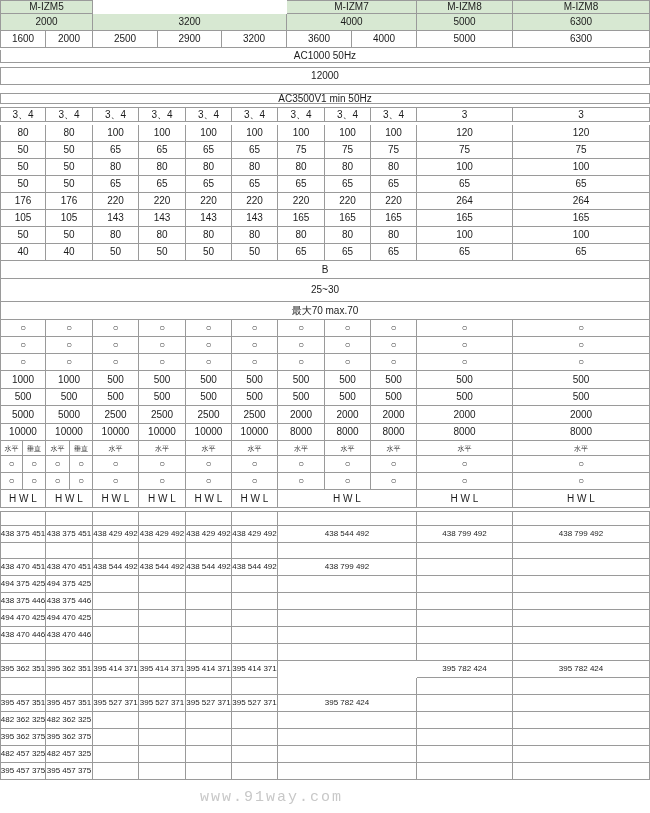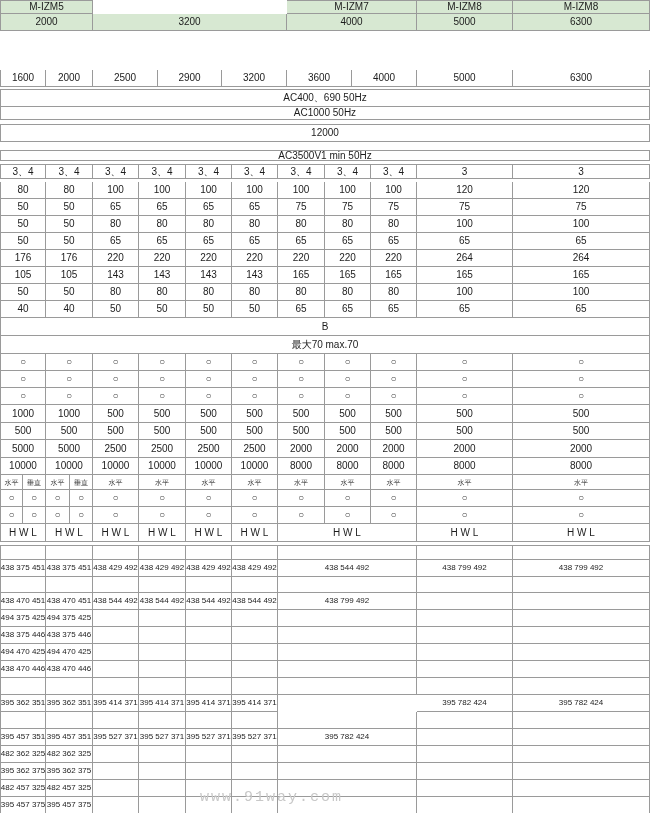--- a/index.html
+++ b/index.html
@@ -31,33 +31,30 @@
       <div class="cell" style="grid-column: 16 / 17;">M-IZM8</div>
       <div class="cell" style="grid-column: 17 / 18;">M-IZM8</div>
     </div>
     <div class="row hdr" style="height: 17px;">
       <div class="cell" style="grid-column: 1 / 5;">2000</div>
       <div class="cell" style="grid-column: 5 / 12;">3200</div>
       <div class="cell" style="grid-column: 12 / 16;">4000</div>
       <div class="cell" style="grid-column: 16 / 17;">5000</div>
       <div class="cell" style="grid-column: 17 / 18;">6300</div>
     </div>
-    <div class="row" style="height: 17px; margin-bottom: 2px; margin-top: 39px;">
+    <div class="row" style="height: 17px; margin-bottom: 2px;">
       <div class="cell" style="grid-column: 1 / 3;">1600</div>
       <div class="cell" style="grid-column: 3 / 5;">2000</div>
       <div class="cell" style="grid-column: 5 / 7;">2500</div>
       <div class="cell" style="grid-column: 7 / 9;">2900</div>
       <div class="cell" style="grid-column: 9 / 12;">3200</div>
       <div class="cell" style="grid-column: 12 / 14;">3600</div>
       <div class="cell" style="grid-column: 14 / 16;">4000</div>
       <div class="cell" style="grid-column: 16 / 17;">5000</div>
       <div class="cell" style="grid-column: 17 / 18;">6300</div>
-    </div>
-    <div class="row bt" style="height: 18px;">
-      <div class="cell" style="grid-column: 1 / 18;">AC400、690 50Hz</div>
     </div>
     <div class="row" style="height: 13px; margin-bottom: 4px;">
       <div class="cell" style="grid-column: 1 / 18;">AC1000 50Hz</div>
     </div>
     <div class="row bt" style="height: 18px; margin-bottom: 8px;">
       <div class="cell" style="grid-column: 1 / 18;">12000</div>
     </div>
     <div class="row bt" style="height: 11px; margin-bottom: 3px;">
       <div class="cell" style="grid-column: 1 / 18; text-align: right;">AC3500V1 min 50Hz</div>
     </div>
@@ -173,20 +170,23 @@
       <div class="cell" style="grid-column: 8 / 10;">50</div>
       <div class="cell" style="grid-column: 10 / 11;">50</div>
       <div class="cell" style="grid-column: 11 / 13;">65</div>
       <div class="cell" style="grid-column: 13 / 15;">65</div>
       <div class="cell" style="grid-column: 15 / 16;">65</div>
       <div class="cell" style="grid-column: 16 / 17;">65</div>
       <div class="cell" style="grid-column: 17 / 18;">65</div>
     </div>
     <div class="row" style="height: 18px;">
       <div class="cell" style="grid-column: 1 / 18;">B</div>
+    </div>
+    <div class="row" style="height: 23px;">
+      <div class="cell" style="grid-column: 1 / 18;">25~30</div>
     </div>
     <div class="row" style="height: 18px;">
       <div class="cell" style="grid-column: 1 / 18;">最大70 max.70</div>
     </div>
     <div class="row cir" style="height: 17px;">
       <div class="cell" style="grid-column: 1 / 3;">○</div>
       <div class="cell" style="grid-column: 3 / 5;">○</div>
       <div class="cell" style="grid-column: 5 / 6;">○</div>
       <div class="cell" style="grid-column: 6 / 8;">○</div>
       <div class="cell" style="grid-column: 8 / 10;">○</div>

